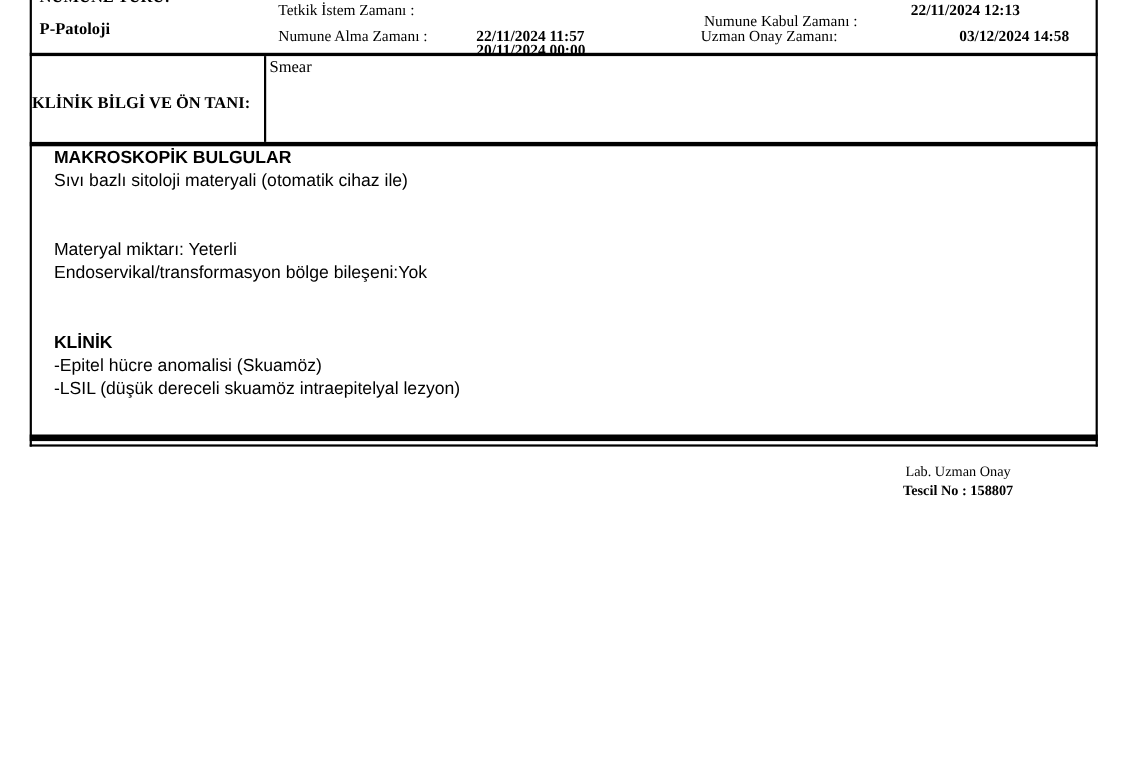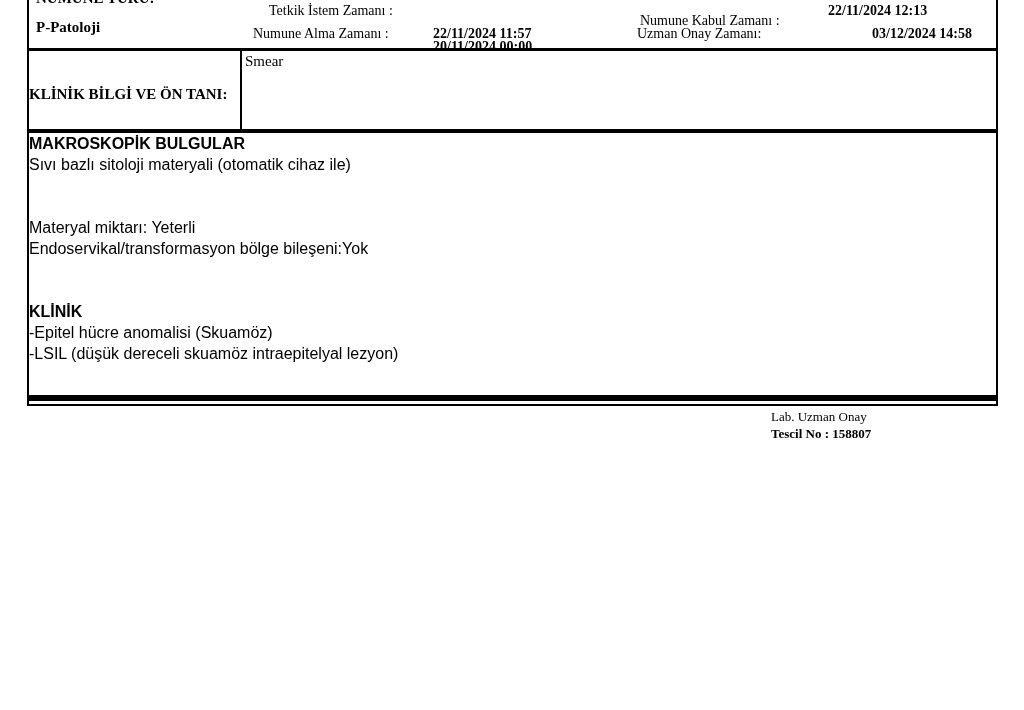--- a/index.html
+++ b/index.html
@@ -29,21 +29,21 @@
   .bottom-thick  { left: 27px;  top: 395px; width: 971px; height: 6px; }
   .bottom-thin   { left: 27px;  top: 404px; width: 971px; height: 2px; }
   .row2-divider  { left: 240px; top: 51px;  width: 2px;   height: 78px; }
 
   
   .specimen-label { left: 36px; top: -10px; font-size: 15px; font-weight: bold; }
   .specimen-value { left: 36px; top: 19px;  font-size: 15px; font-weight: bold; }
 
   .ts-label { font-size: 14px; }
   .ts-value { font-size: 14px; font-weight: bold; }
-  .ts0l { left: 269px; top: 3px; text-align: center; }
+  .ts0l { left: 253px; top: 3px; text-align: center; }
   .ts0v { left: 433px; top: 3px; margin-top: 36px; }
   .ts1l { left: 253px; top: 26px; }
   .ts1v { left: 433px; top: 26px; }
   .ts2l { left: 640px; top: 13px; }
   .ts2v { left: 828px; top: 3px; text-align: right; }
   .ts3l { left: 637px; top: 26px; }
   .ts3v { left: 828px; top: 26px; margin-left: 44px; }
 
   
   .clinical-label { left: 29px;  top: 86px; font-size: 15px; font-weight: bold; }
@@ -51,29 +51,29 @@
 
   
   .body-block {
     position: absolute;
     left: 29px;
     top: 133px;
     width: 940px;
     font-size: 16px;
     line-height: 21px;
   }
-  .body-block .bline { height: 21px; white-space: nowrap; }
+  .body-block .bline { height: 21px; white-space: nowrap; padding-left: 20px; }
 
   
   .approval {
     position: absolute;
     left: 771px;
-    top: 408px;
+    top: 420px;
     width: 200px;
-    text-align: left;
+    text-align: center;
   }
   .approval-title { font-size: 13px; line-height: 17px; }
   .approval-doctor { font-size: 14px; line-height: 17px; font-weight: bold; }
   .approval-reg { font-size: 13px; line-height: 17px; font-weight: bold; }
 </style>
 </head>
 <body>
 
 <div class="page serif">
 

